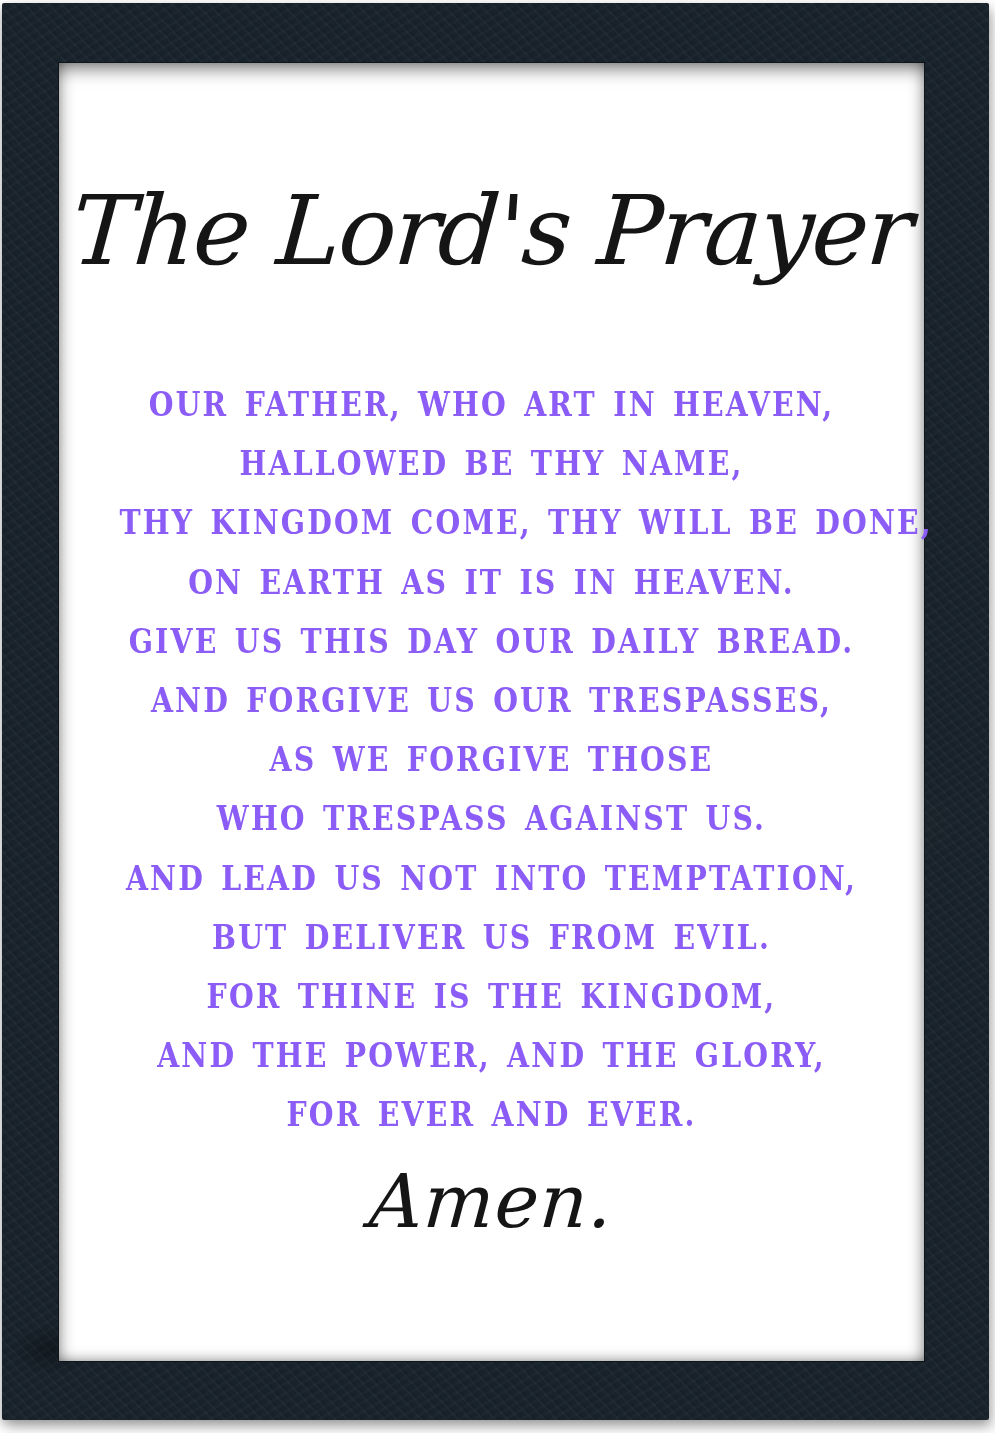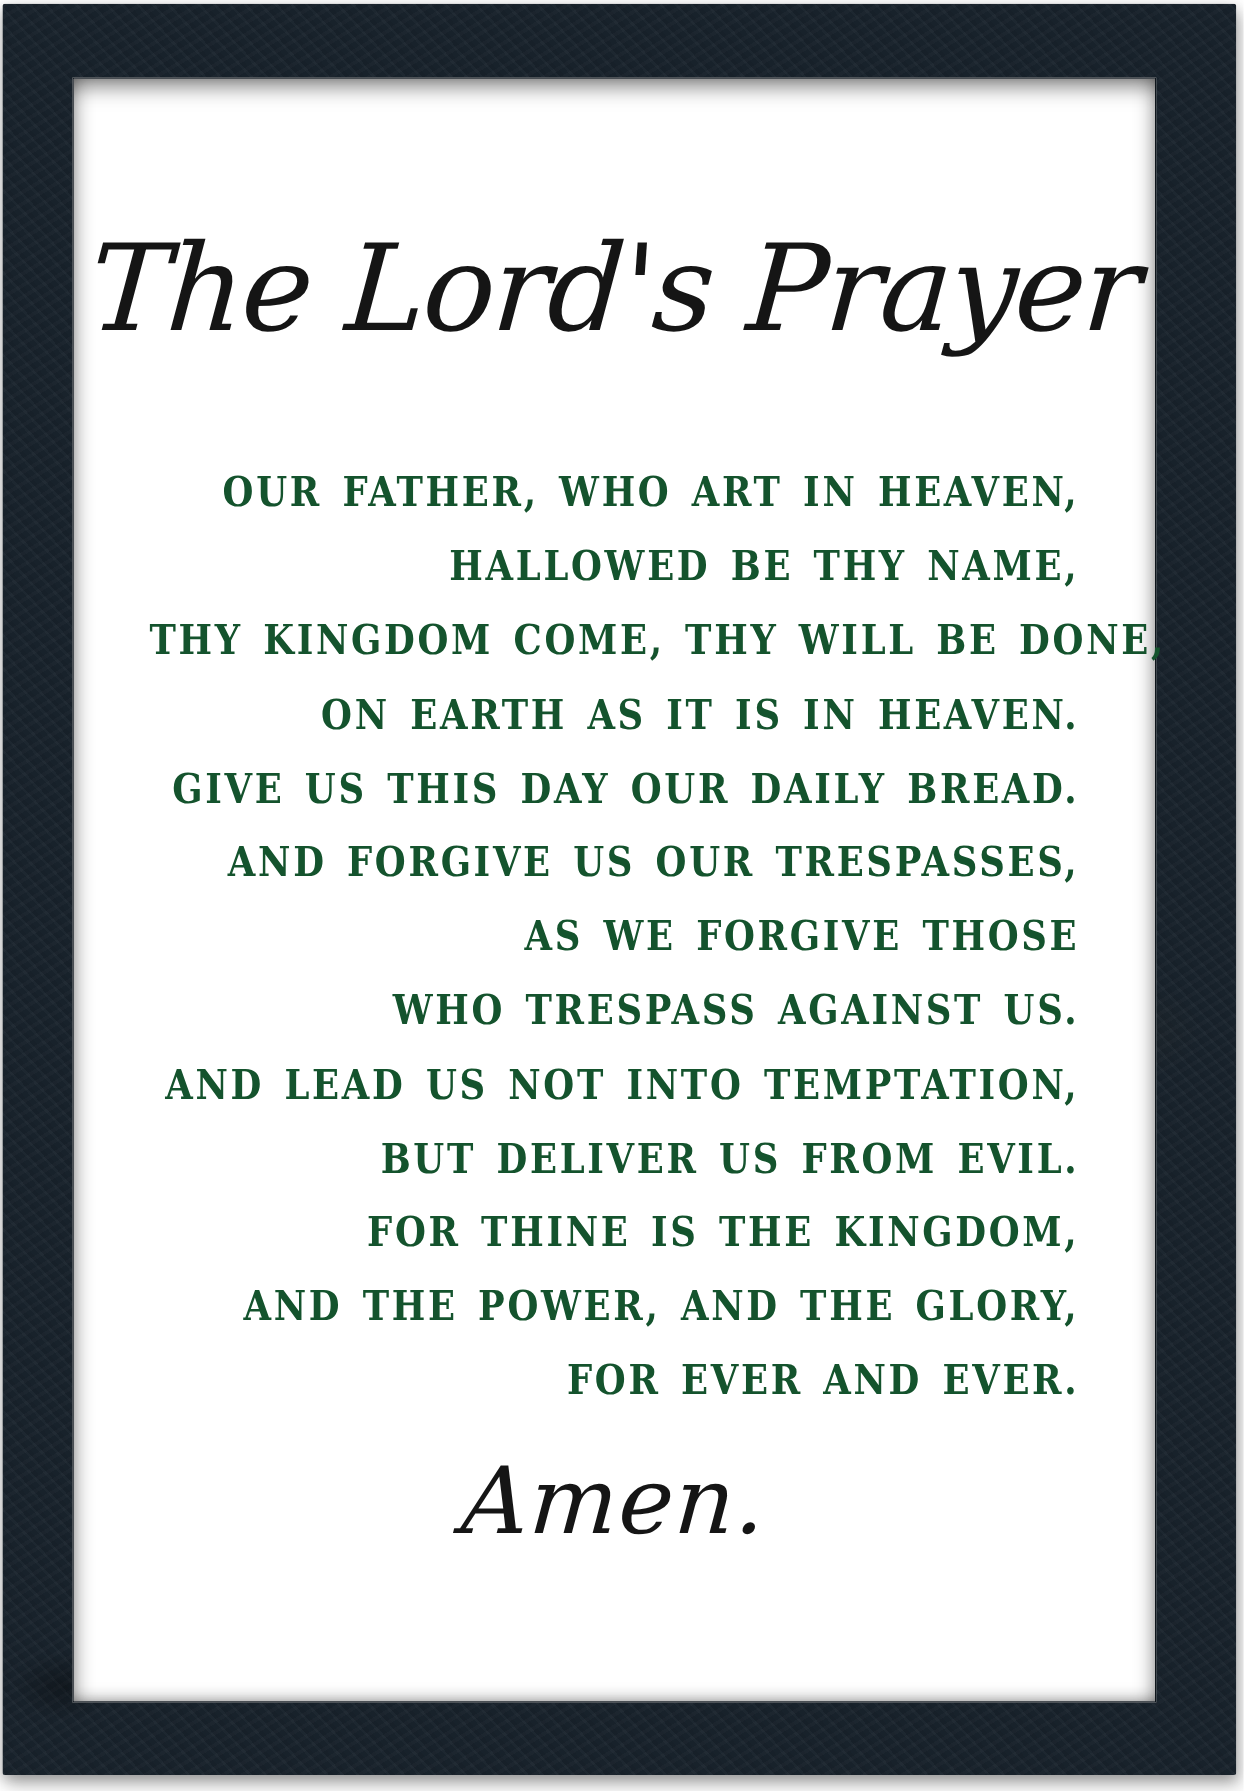--- a/index.html
+++ b/index.html
@@ -63,25 +63,25 @@
     font-style: italic;
     font-weight: 400;
     font-size: 96px;
     letter-spacing: -2px;
     color: #151515;
     transform: skewX(-4deg);
     white-space: nowrap;
   }
   .body-lines {
     position: absolute;
-    top: 301px;
+    top: 312px;
     left: 0;
     width: 100%;
-    text-align: right;
-    color: #14532d;
+    text-align: center;
+    color: #8b5cf6;
   }
   .line {
     font-family: "DejaVu Serif", serif;
     font-weight: 700;
     font-size: 33px;
     line-height: 59.2px;
     letter-spacing: 2.5px;
     word-spacing: 5px;
     transform: scaleX(0.86);
     transform-origin: 50% 50%;

